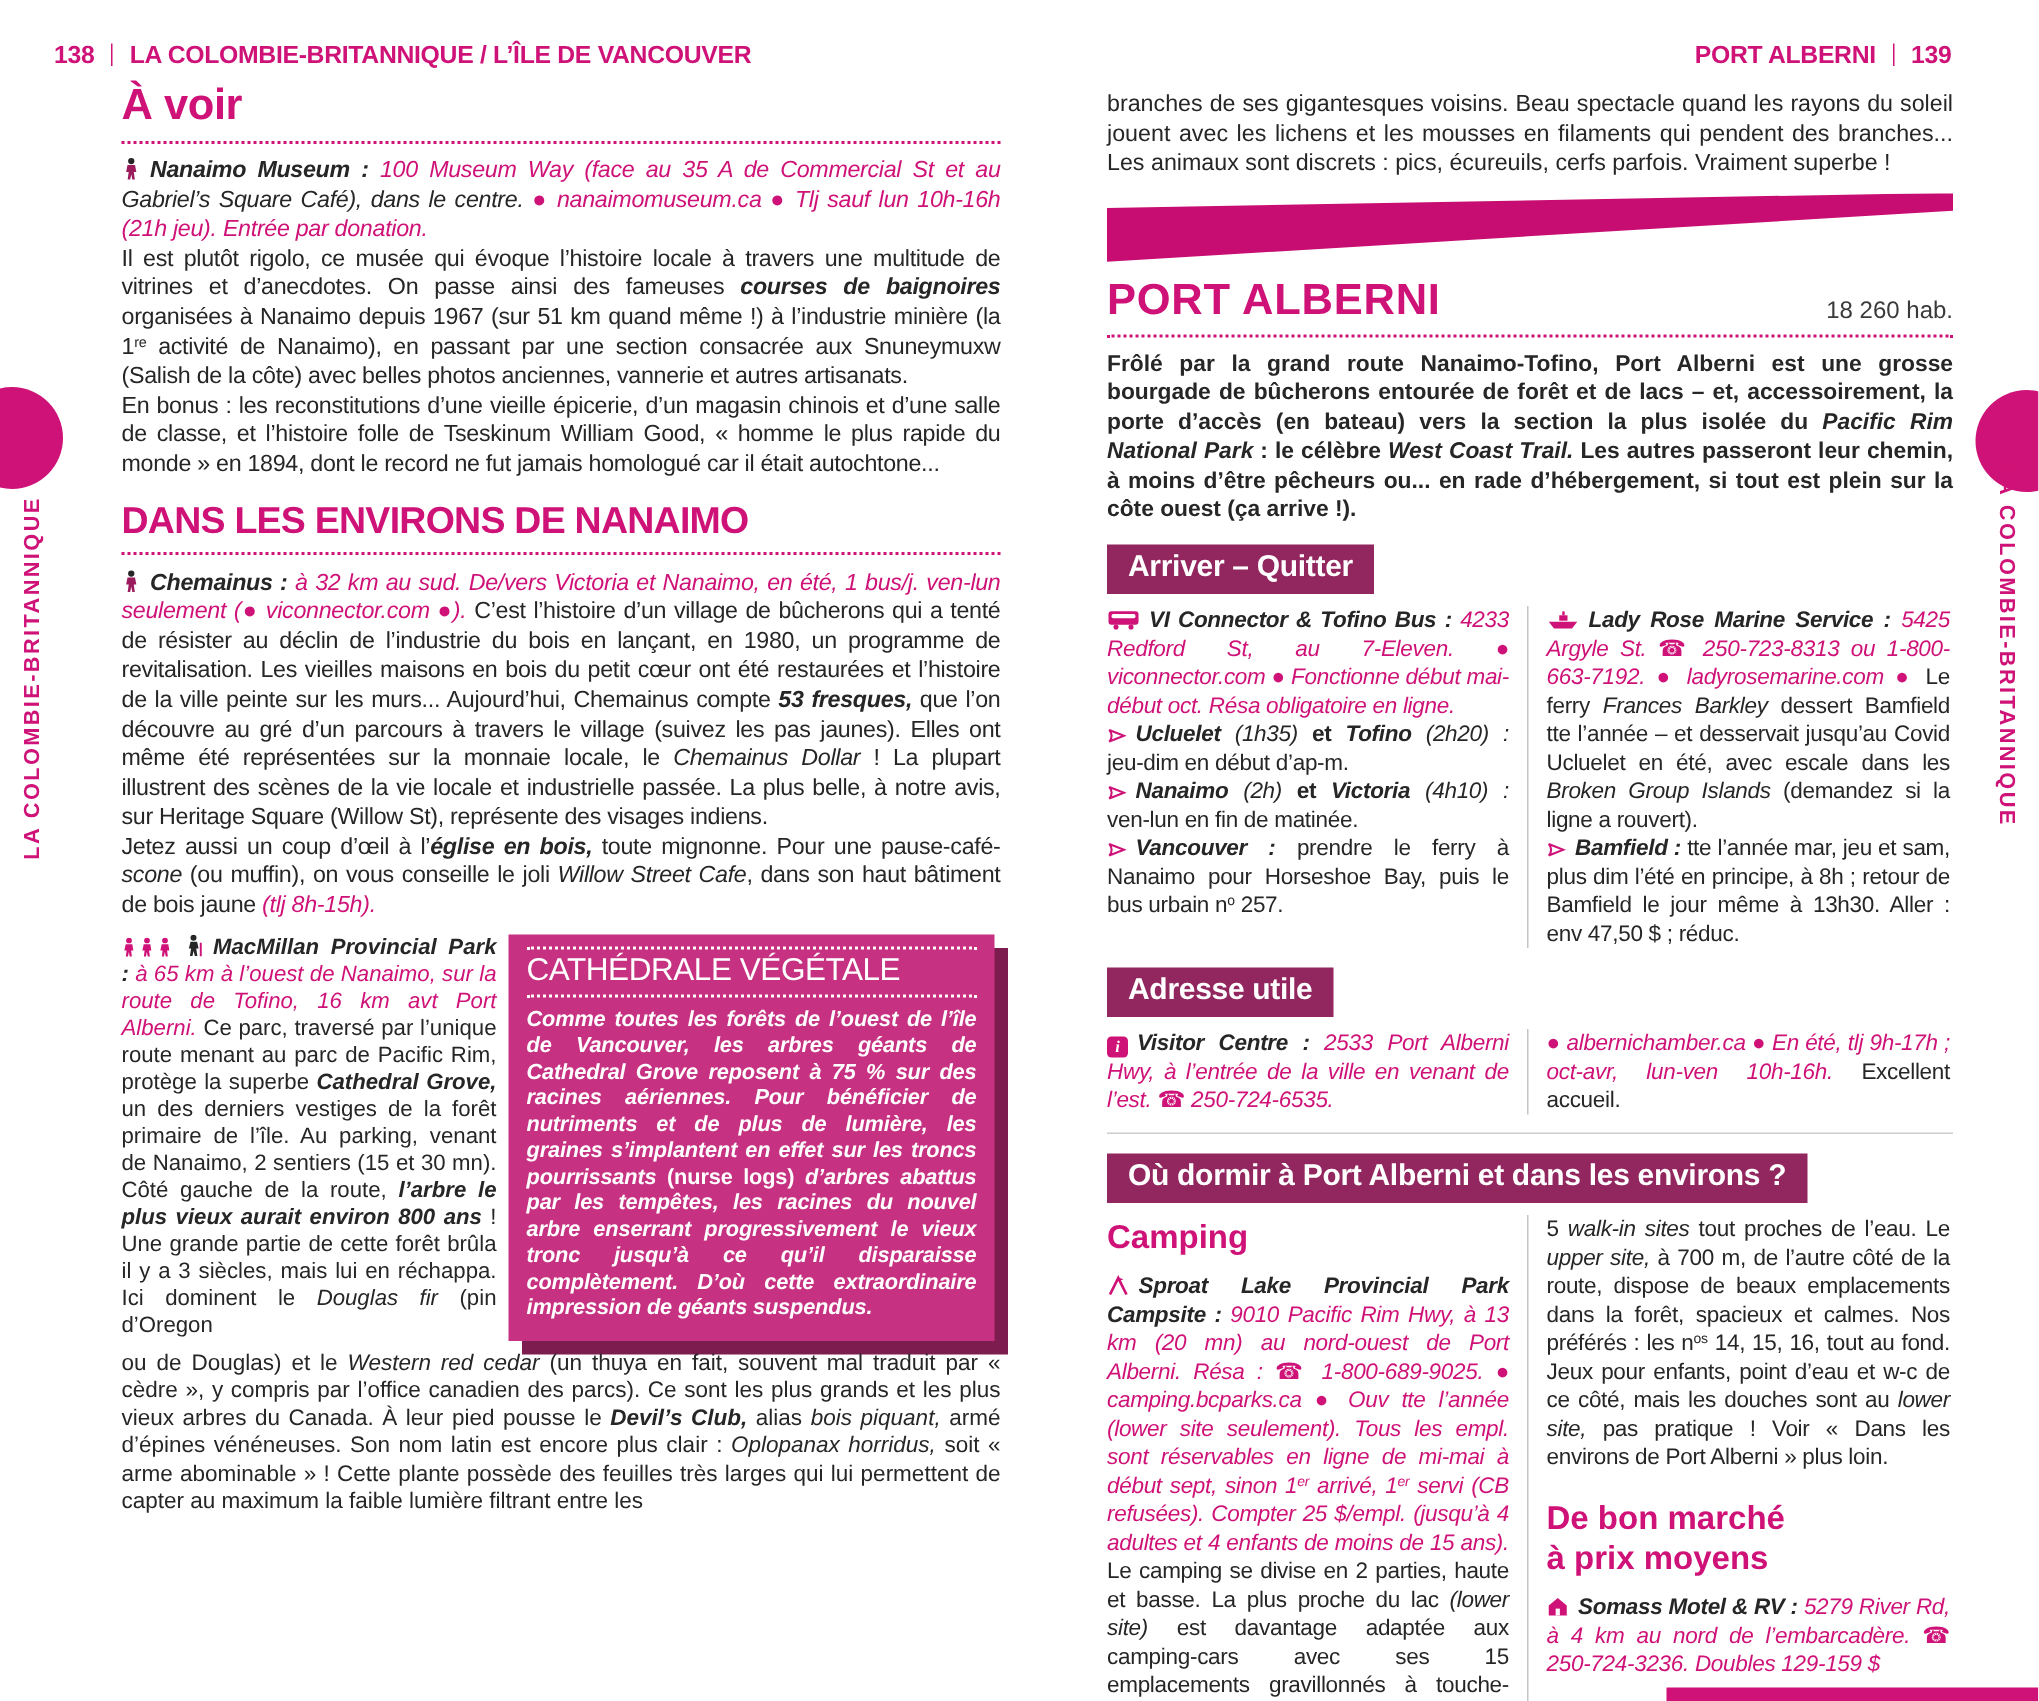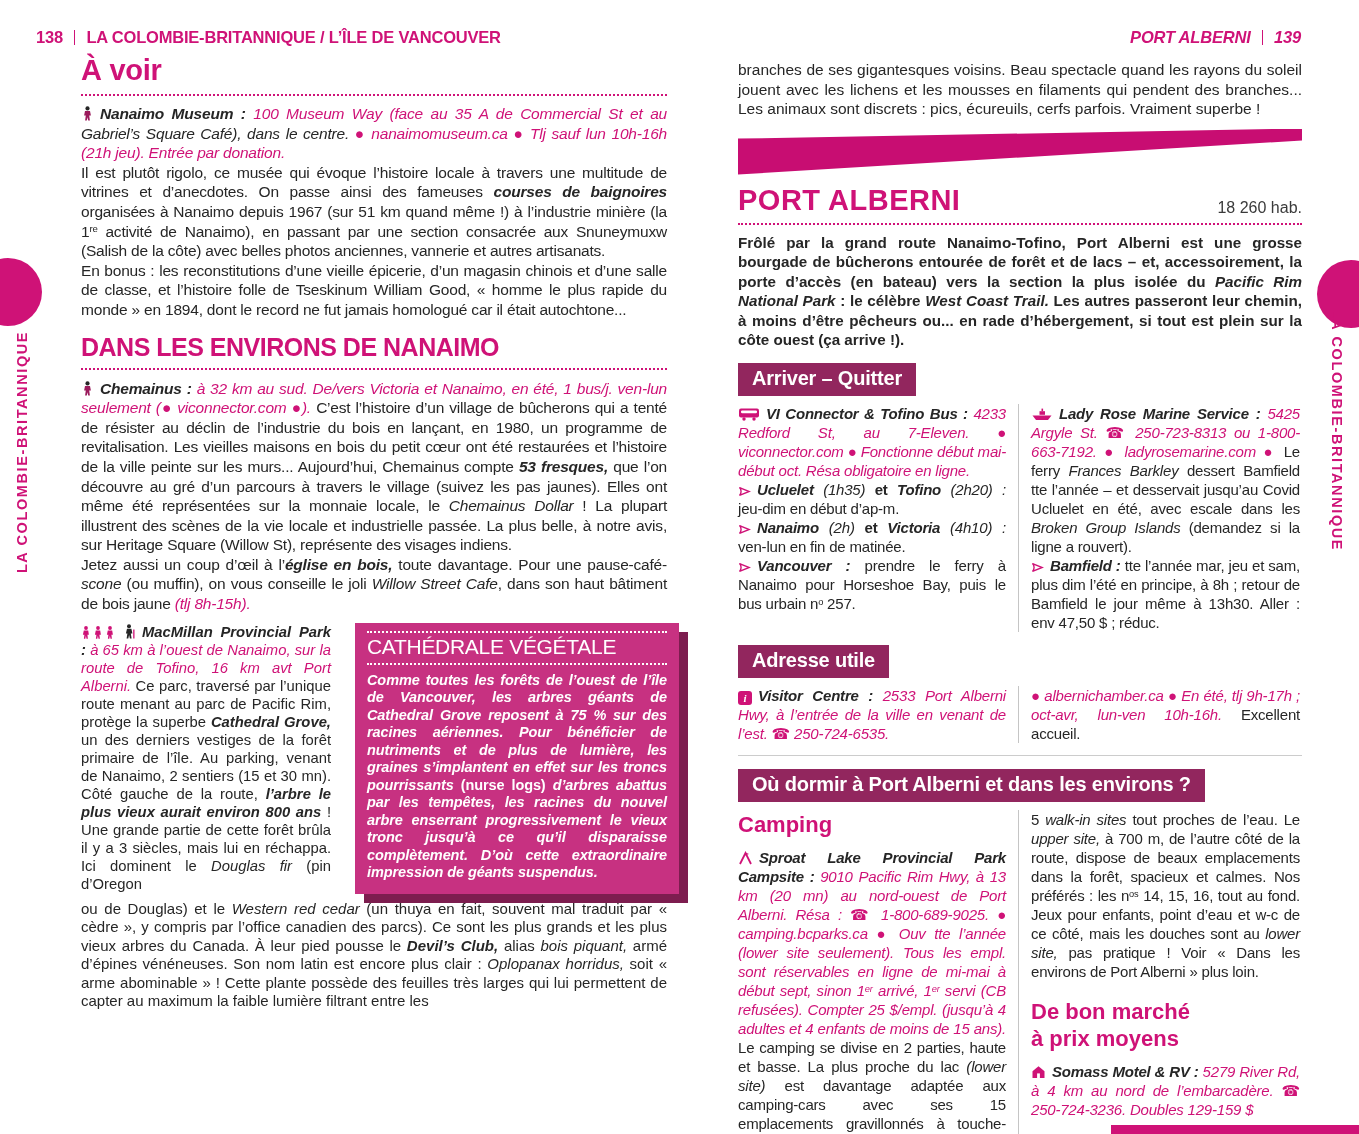--- a/index.html
+++ b/index.html
@@ -21,36 +21,36 @@
   .tab-left{left:-26px;top:258px;}
   .tab-right{right:-26px;top:260px;}
   .edge-label{position:absolute;white-space:nowrap;font-weight:700;font-size:14.5px;letter-spacing:1.6px;color:var(--mag);}
   .edge-left{left:22px;top:452px;transform:translate(-50%,-50%) rotate(-90deg);}
   .edge-right{left:1337px;top:430px;transform:translate(-50%,-50%) rotate(90deg);}
   .bottom-bar{position:absolute;right:0;bottom:0;width:248px;height:9px;background:var(--mag);}
 
   
   .run-head{position:absolute;top:28px;font-weight:700;font-size:16.5px;color:var(--mag);letter-spacing:-0.2px;}
   .lp-head{left:36px;}
-  .rp-head{right:58px;text-align:center;font-style:italic;}
+  .rp-head{right:58px;text-align:center;}
   .hdr-sep{display:inline-block;width:1.5px;height:15px;background:var(--mag);margin:0 11px;vertical-align:-2px;}
 
   
   .col-left{position:absolute;left:60px;top:54px;width:586px;margin-left:21px;}
   .col-right{position:absolute;left:738px;top:60px;width:564px;}
 
   .jt{text-align:justify;}
   .body{font-size:15.5px;line-height:19.6px;letter-spacing:-0.2px;}
 
   h1.h-avoir{font-size:29px;color:var(--mag);letter-spacing:-0.3px;
     border-bottom:2px dotted var(--mag);padding-bottom:7px;margin-bottom:8px;}
   h2.h-env{font-size:25px;color:var(--mag);letter-spacing:-0.5px;
     border-bottom:2px dotted var(--mag);padding-bottom:6px;margin:13px 0 9px;}
 
-  .row{display:flex;gap:24px;margin-top:9px;align-items:flex-start;}
+  .row{display:flex;gap:8px;margin-top:9px;align-items:flex-start;}
   .narrow{width:250px;flex:0 0 250px;font-size:14.8px;line-height:18px;}
   .vbox{flex:0 0 324px;width:324px;background:var(--boxbg);color:#fff;
     padding:8px 12px 12px;box-shadow:9px 9px 0 var(--boxsh);}
   .vbox-title{font-weight:400;font-size:21px;letter-spacing:-0.3px;
     border-top:2px dotted #fff;border-bottom:2px dotted #fff;padding:2px 0 4px;margin-bottom:7px;}
   .vbox-body{font-size:14.5px;line-height:17.5px;letter-spacing:-0.1px;}
   .suite{font-size:15px;line-height:18.5px;margin-top:6px;}
 
   
   .branches{font-size:15.5px;line-height:19.5px;}
@@ -111,21 +111,21 @@
           </svg></span><span><span class="b i">Nanaimo Museum : </span><span class="m i">100 Museum Way (face au 35 A de Commercial St et au </span><span class="i">Gabriel’s Square Café), dans le centre. </span><span class="m i">● nanaimomuseum.ca ● Tlj sauf lun 10h-16h (21h jeu). Entrée par donation.</span></span></p>
     <p class="body jt"><span>Il est plutôt rigolo, ce musée qui évoque l’histoire locale à travers une multitude de vitrines et d’anecdotes. On passe ainsi des fameuses </span><span class="b i">courses de baignoires</span><span> organisées à Nanaimo depuis 1967 (sur 51 km quand même !) à l’industrie minière (la 1</span><span class="sup">re</span><span> activité de Nanaimo), en passant par une section consacrée aux Snuneymuxw (Salish de la côte) avec belles photos anciennes, vannerie et autres artisanats.</span></p>
     <p class="body jt"><span>En bonus : les reconstitutions d’une vieille épicerie, d’un magasin chinois et d’une salle de classe, et l’histoire folle de Tseskinum William Good, « homme le plus rapide du monde » en 1894, dont le record ne fut jamais homologué car il était autochtone...</span></p>
 
     <h2 class="h-env">DANS LES ENVIRONS DE NANAIMO</h2>
 
     <p class="body jt"><span class="ic"><svg width="13" height="15" viewBox="0 0 13 15">
             <circle cx="6.5" cy="2.4" r="2.1" fill="#262626"></circle>
             <path d="M4 5 h5 l.9 4.6 h-1.7 l.7 5 h-1.7 l-.7-3.4 -.7 3.4 h-1.7 l.7-5 H3.1 Z" fill="#9b1b5c"></path>
           </svg></span><span><span class="b i">Chemainus : </span><span class="m i">à 32 km au sud. De/vers Victoria et Nanaimo, en été, 1 bus/j. ven-lun seulement (● viconnector.com ●). </span><span>C’est l’histoire d’un village de bûcherons qui a tenté de résister au déclin de l’industrie du bois en lançant, en 1980, un programme de revitalisation. Les vieilles maisons en bois du petit cœur ont été restaurées et l’histoire de la ville peinte sur les murs... Aujourd’hui, Chemainus compte </span><span class="b i">53 fresques,</span><span> que l’on découvre au gré d’un parcours à travers le village (suivez les pas jaunes). Elles ont même été représentées sur la monnaie locale, le </span><span class="i">Chemainus Dollar</span><span> ! La plupart illustrent des scènes de la vie locale et industrielle passée. La plus belle, à notre avis, sur Heritage Square (Willow St), représente des visages indiens.</span></span></p>
-    <p class="body jt"><span>Jetez aussi un coup d’œil à l’</span><span class="b i">église en bois,</span><span> toute davantage. Pour une pause-café-</span><span class="i">scone</span><span> (ou muffin), on vous conseille le joli </span><span class="i">Willow Street Cafe</span><span>, dans son haut bâtiment de bois jaune </span><span class="m i">(tlj 8h-15h).</span></p>
+    <p class="body jt"><span>Jetez aussi un coup d’œil à l’</span><span class="b i">église en bois,</span><span> toute mignonne. Pour une pause-café-</span><span class="i">scone</span><span> (ou muffin), on vous conseille le joli </span><span class="i">Willow Street Cafe</span><span>, dans son haut bâtiment de bois jaune </span><span class="m i">(tlj 8h-15h).</span></p>
 
     <div class="row">
       <p class="jt narrow"><span class="ic"><svg width="36" height="13" viewBox="0 0 36 13">
               <g fill="#cf1277">
                 <g>
                   <circle cx="5" cy="2" r="1.9"></circle>
                   <path d="M2.8 4.5 h4.4 l.7 4.2 h-1.5 l.5 4 h-1.4 l-.6-3 -.6 3 H2.9 l.5-4 H1.9 Z"></path>
                 </g>
                 <g transform="translate(12,0)">
                   <circle cx="5" cy="2" r="1.9"></circle>

